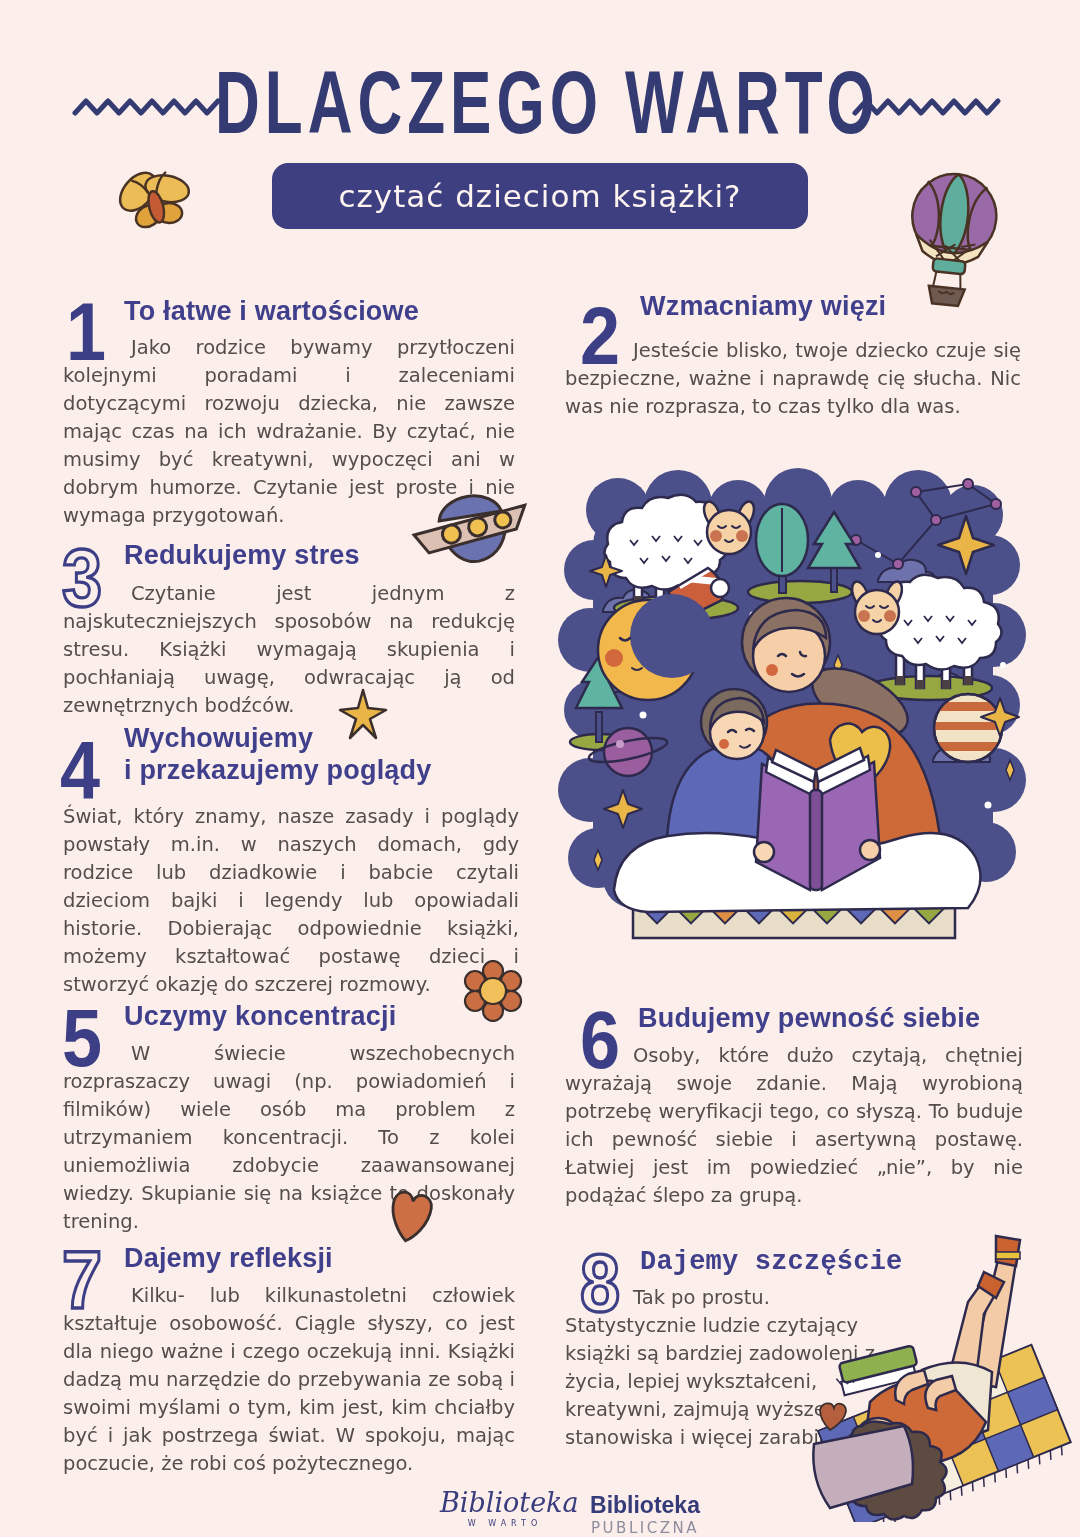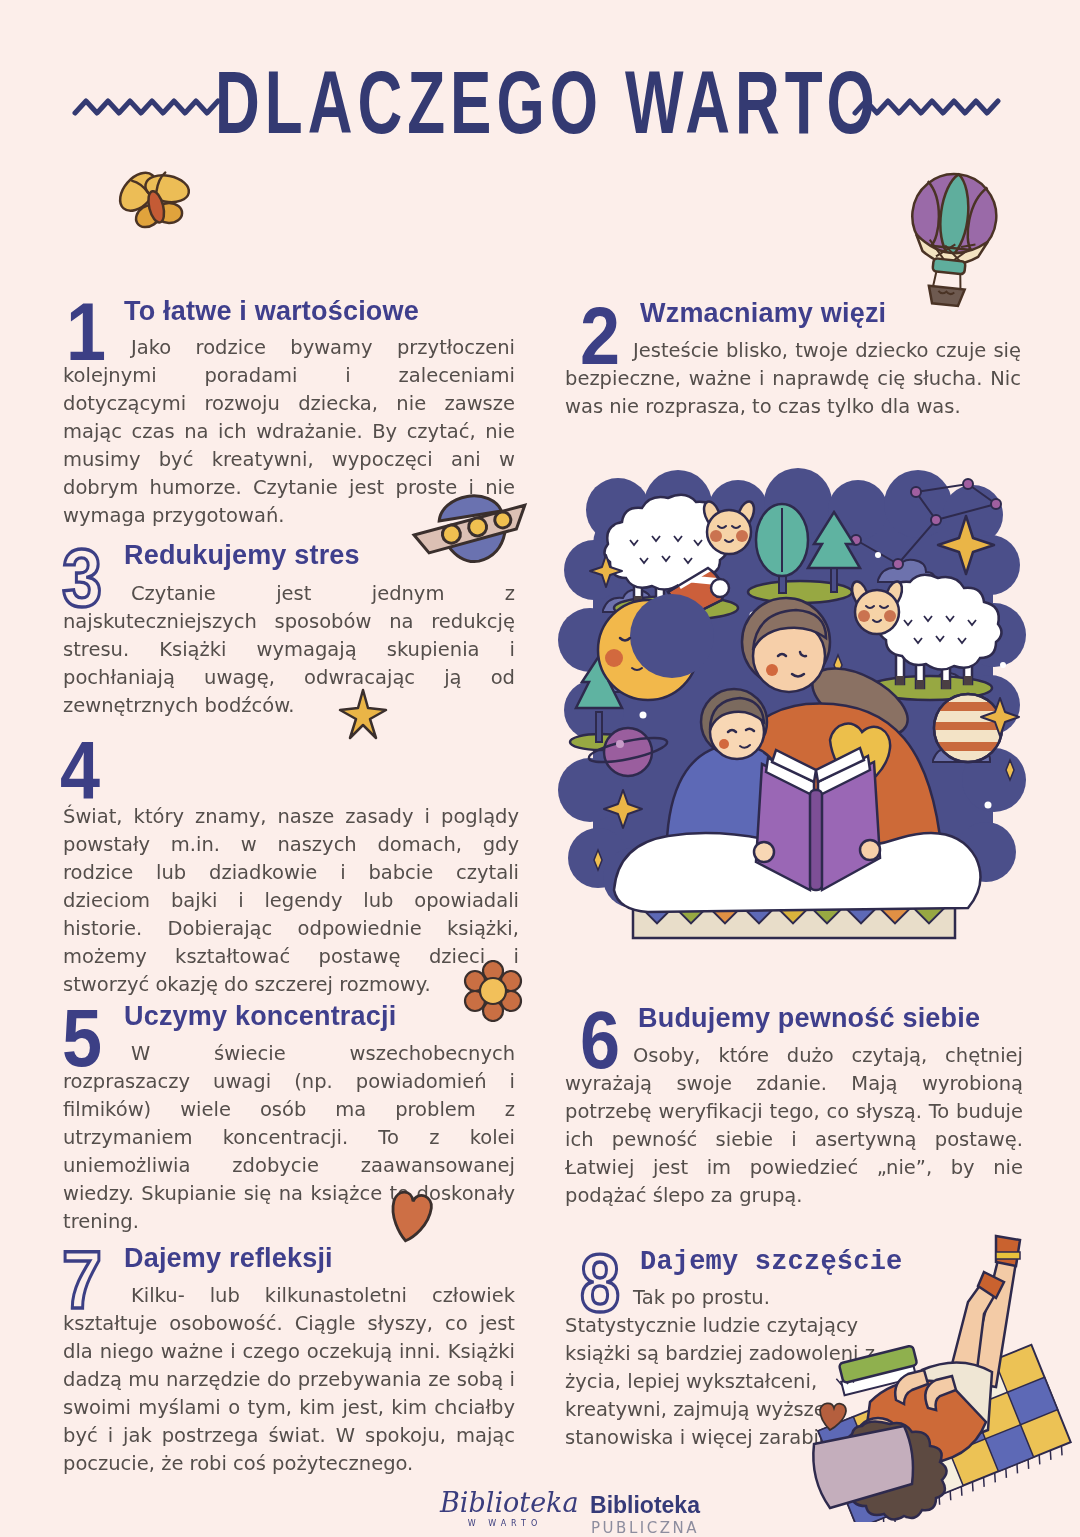--- a/index.html
+++ b/index.html
@@ -55,20 +55,23 @@
 
 <div class="poster">
 
   <svg class="zigzag left" width="155" height="26" viewBox="0 0 155 26">
     <polyline points="3,19 14,7 25,19 36,7 47,19 58,7 69,19 80,7 91,19 102,7 113,19 124,7 135,19 146,7" fill="none" stroke="#343a72" stroke-width="5" stroke-linecap="round" stroke-linejoin="round"></polyline>
   </svg>
   <div class="title">DLACZEGO WARTO</div>
   <svg class="zigzag right" width="155" height="26" viewBox="0 0 155 26">
     <polyline points="3,19 14,7 25,19 36,7 47,19 58,7 69,19 80,7 91,19 102,7 113,19 124,7 135,19 146,7" fill="none" stroke="#343a72" stroke-width="5" stroke-linecap="round" stroke-linejoin="round"></polyline>
   </svg>
+  <div class="badge">
+    <span>czytać dzieciom książki?</span>
+  </div>
 
   <svg class="abs" style="left:108px;top:162px;" width="95" height="80" viewBox="0 0 95 80">
     <g transform="rotate(-14 47 40)" stroke="#4a3325" stroke-width="2.5">
       <ellipse cx="33" cy="26" rx="22" ry="14" fill="#ecbd56" transform="rotate(-35 33 26)"></ellipse>
       <ellipse cx="62" cy="30" rx="22" ry="13" fill="#ecbd56" transform="rotate(25 62 30)"></ellipse>
       <ellipse cx="37" cy="52" rx="13" ry="10" fill="#e0a33c" transform="rotate(-20 37 52)"></ellipse>
       <ellipse cx="58" cy="54" rx="13" ry="10" fill="#e0a33c" transform="rotate(15 58 54)"></ellipse>
       <ellipse cx="47" cy="45" rx="7" ry="16" fill="#c45b35"></ellipse>
       <path d="M43,30 Q38,18 30,14 M51,30 Q56,18 64,14" fill="none" stroke-linecap="round"></path>
     </g>
@@ -86,39 +89,41 @@
       <path d="M34,120 L70,120 L65,137 L39,137 Z" fill="#6e5a50"></path>
       <path d="M44,124 q4,4 8,0 q4,4 8,0" fill="none" stroke-width="2"></path>
     </g>
   </svg>
 
   <div class="num" style="left:66px;top:292px;">1</div>
   <div class="sec-title" style="left:124px;top:296px;">To łatwe i wartościowe</div>
   <div class="sec-body" style="left:63px;top:334px;width:452px;">Jako rodzice bywamy przytłoczeni kolejnymi poradami i zaleceniami dotyczącymi rozwoju dziecka, nie zawsze mając czas na ich wdrażanie. By czytać, nie musimy być kreatywni, wypoczęci ani w dobrym humorze. Czytanie jest proste i nie wymaga przygotowań.</div>
 
   <div class="num" style="left:580px;top:296px;">2</div>
-  <div class="sec-title" style="left:640px;top:298px;">Wzmacniamy więzi</div>
+  <div class="sec-title" style="left:640px;top:291px;">Wzmacniamy więzi</div>
   <div class="sec-body" style="left:565px;top:337px;width:456px;">Jesteście blisko, twoje dziecko czuje się bezpieczne, ważne i naprawdę cię słucha. Nic was nie rozprasza, to czas tylko dla was.</div>
 
   <div class="num outline" style="left:62px;top:538px;">3</div>
   <div class="sec-title" style="left:124px;top:540px;">Redukujemy stres</div>
   <div class="sec-body" style="left:63px;top:580px;width:452px;">Czytanie jest jednym z najskuteczniejszych sposobów na redukcję stresu. Książki wymagają skupienia i pochłaniają uwagę, odwracając ją od zewnętrznych bodźców.</div>
 
   <svg class="abs" style="left:396px;top:474px;" width="150" height="112" viewBox="0 0 150 112">
     <g transform="rotate(-9 75 56)" stroke="#3a2f2d" stroke-width="3">
       <path d="M45,42 A32,24 0 0 1 108,42 Z" fill="#6a72b0"></path>
       <path d="M50,68 Q60,88 78,88 Q100,86 108,64" fill="#6a72b0"></path>
       <path d="M18,52 L132,40 L120,62 L30,72 Z" fill="#dcc0b4"></path>
       <circle cx="55" cy="57" r="9" fill="#f0c050"></circle>
       <circle cx="82" cy="54" r="9" fill="#f0c050"></circle>
       <circle cx="108" cy="51" r="8" fill="#f0c050"></circle>
     </g>
   </svg>
 
   <div class="num" style="left:60px;top:730px;">4</div>
+  <div class="sec-title" style="left:124px;top:723px;">Wychowujemy
+i przekazujemy poglądy</div>
   <div class="sec-body noindent" style="left:63px;top:803px;width:456px;">Świat, który znamy, nasze zasady i poglądy powstały m.in. w naszych domach, gdy rodzice lub dziadkowie i babcie czytali dzieciom bajki i legendy lub opowiadali historie. Dobierając odpowiednie książki, możemy kształtować postawę dzieci i stworzyć okazję do szczerej rozmowy.</div>
 
   <svg class="abs" style="left:336px;top:688px;" width="54" height="54" viewBox="0 0 54 54">
     <path d="M27,2 L32,20 L50,22 L34,31 L40,50 L27,37 L14,50 L20,31 L4,22 L22,20 Z" fill="#eab547" stroke="#3a2f2d" stroke-width="2.5" stroke-linejoin="round"></path>
   </svg>
 
   <svg class="abs" style="left:548px;top:460px;" width="488" height="492" viewBox="0 0 488 492">
 
     <g fill="#4b4f8a">
       <rect x="45" y="45" width="400" height="375" rx="40"></rect>

